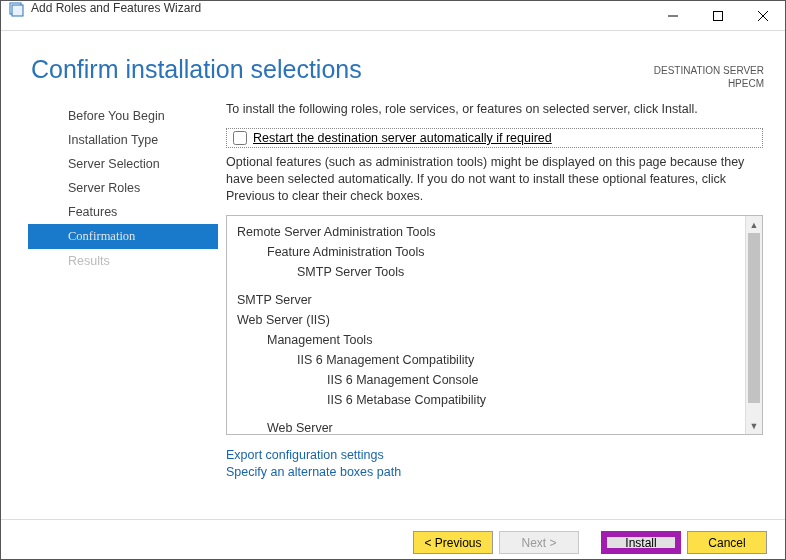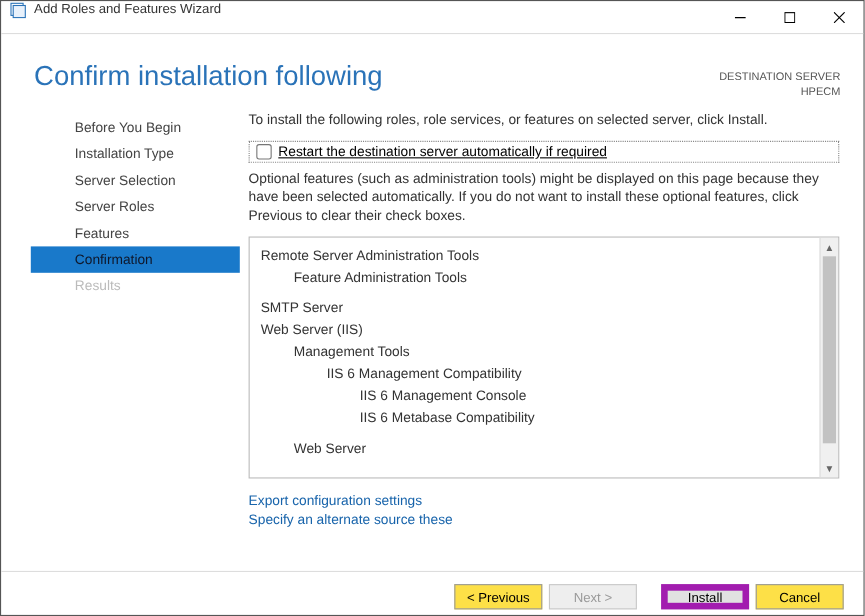--- a/index.html
+++ b/index.html
@@ -59,21 +59,22 @@
     padding-top: 2px;
   }
   .step {
     padding: 5px 0 5px 40px;
     font-size: 12.5px;
     color: #444;
     cursor: default;
   }
   .step.active {
     background: #1979ca;
-    color: #0f172a;
+    color: #e5e5e5;
+    font-family: Liberation Serif, serif;
   }
   .step.disabled { color: #bbb; }
   .main {
     flex: 1;
     padding: 0 22px 0 8px;
     display: flex;
     flex-direction: column;
   }
   .intro { color: #333; font-size: 12.5px; margin-bottom: 12px; }
   .restart-row {
@@ -167,21 +168,21 @@
         <line x1="10" y1="0" x2="0" y2="10" stroke="#000"></line>
       </svg>
   </div>
 </div>
 
 <div class="dest-block">
   <div>DESTINATION SERVER</div>
   <div>HPECM</div>
 </div>
 
-<div class="heading">Confirm installation following</div>
+<div class="heading">Confirm installation selections</div>
 
 <div class="body">
   <div class="sidebar">
     <div class="step">Before You Begin</div>
     <div class="step">Installation Type</div>
     <div class="step">Server Selection</div>
     <div class="step">Server Roles</div>
     <div class="step">Features</div>
     <div class="step active">Confirmation</div>
     <div class="step disabled">Results</div>
@@ -191,40 +192,41 @@
     <div class="intro">To install the following roles, role services, or features on selected server, click Install.</div>
     <div class="restart-row">
       <input type="checkbox" style="">
       <label>Restart the destination server automatically if required</label>
     </div>
     <div class="optional">Optional features (such as administration tools) might be displayed on this page because they have been selected automatically. If you do not want to install these optional features, click Previous to clear their check boxes.</div>
 
     <div class="treebox">
       <div class="tree-item">Remote Server Administration Tools</div>
       <div class="tree-item lvl1">Feature Administration Tools</div>
+      <div class="tree-item lvl2">SMTP Server Tools</div>
       <div class="gap"></div>
       <div class="tree-item">SMTP Server</div>
       <div class="tree-item">Web Server (IIS)</div>
       <div class="tree-item lvl1">Management Tools</div>
       <div class="tree-item lvl2">IIS 6 Management Compatibility</div>
       <div class="tree-item lvl3">IIS 6 Management Console</div>
       <div class="tree-item lvl3">IIS 6 Metabase Compatibility</div>
       <div class="gap"></div>
       <div class="tree-item lvl1">Web Server</div>
 
       <div class="scrollbar">
         <div class="arrow">▲</div>
         <div class="thumb"></div>
         <div class="arrow" style="position:absolute;bottom:0;left:0;right:0">▼</div>
       </div>
     </div>
 
     <div class="links">
       <div class="link">Export configuration settings</div>
-      <div class="link">Specify an alternate source these</div>
+      <div class="link">Specify an alternate boxes path</div>
     </div>
   </div>
 </div>
 
 <div class="footer">
   <div class="btn">
       <span>&lt; Previous</span>
     </div>
   <div class="btn disabled">
       <span>Next &gt;</span>

